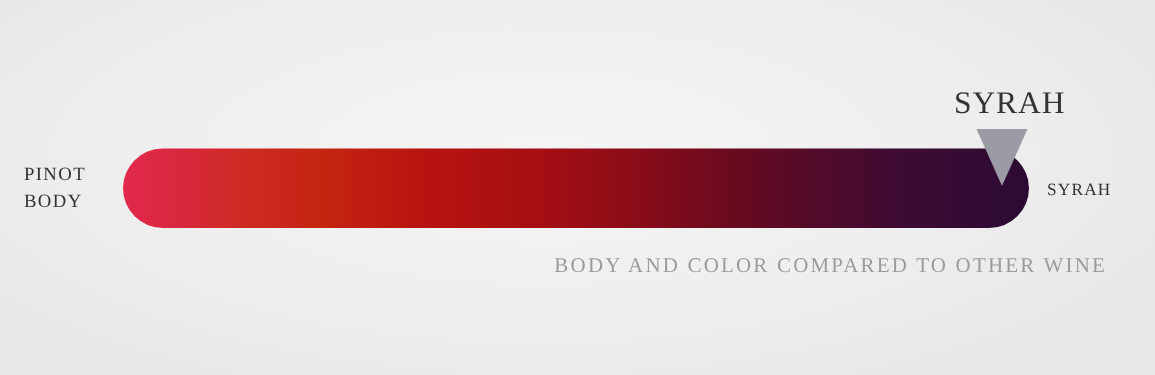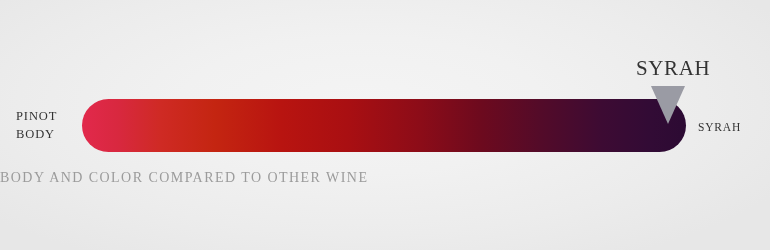--- a/index.html
+++ b/index.html
@@ -106,21 +106,21 @@
     white-space: nowrap;
     font-family: "Liberation Serif", serif;
   }
 
   
   #caption {
     position: absolute;
     left: 0;
     top: 168px;
     width: 738px;
-    text-align: left;
+    text-align: right;
     color: #9b9b9b;
     font-size: 14px;
     line-height: 20px;
     letter-spacing: 1.45px;
     font-family: "Liberation Serif", serif;
   }
 </style>
 </head>
 <body>
 

